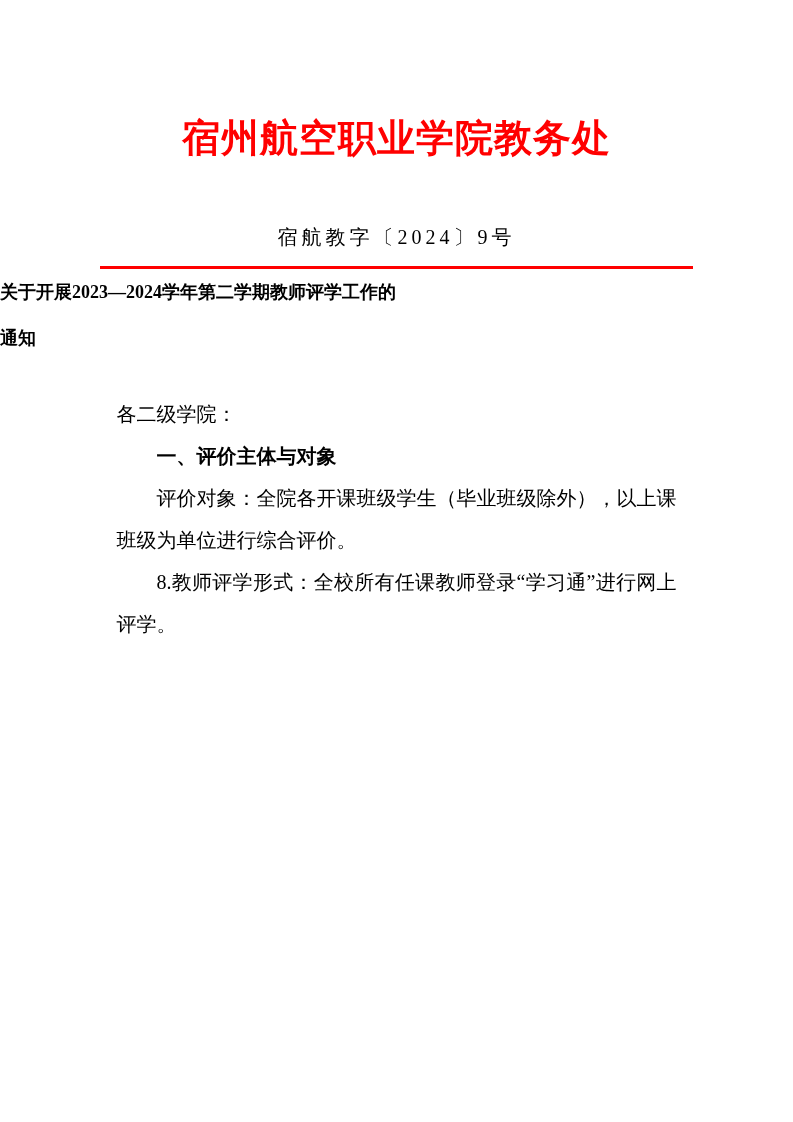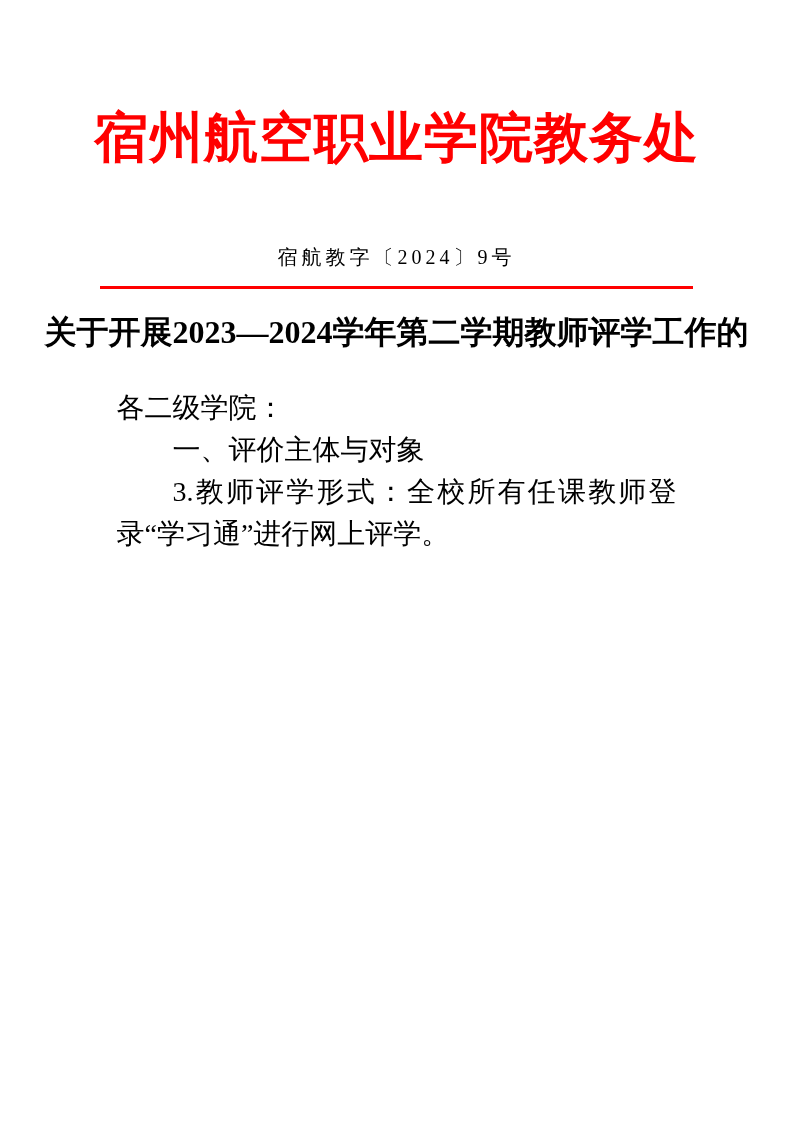--- a/index.html
+++ b/index.html
@@ -13,88 +13,89 @@
     height: 1122px;
     background: #ffffff;
     overflow: hidden;
     font-family: "Liberation Serif", "DejaVu Serif", serif;
     color: #000000;
   }
   .masthead {
     margin-top: 96px;
     text-align: center;
     color: #ff0000;
-    font-size: 54px;
+    font-size: 38px;
     font-weight: bold;
     line-height: 84px;
     letter-spacing: 1px;
     white-space: nowrap;
   }
   .doc-number {
-    margin-top: 60px;
+    margin-top: 40px;
     text-align: center;
     font-size: 20px;
     line-height: 34px;
     letter-spacing: 4px;
   }
   .red-line {
     width: 593px;
     height: 3px;
     margin: 12px auto 0 auto;
     background: #ff0000;
   }
   .notice-title {
-    margin-top: 20px;
-    text-align: center;
-    font-size: 32px;
+    text-align: left;
+    font-size: 18px;
     font-weight: bold;
     line-height: 46px;
   }
   .body-block {
     width: 560px;
     margin: 32px auto 0 auto;
-    font-size: 28px;
+    font-size: 20px;
     line-height: 42px;
     text-align: justify;
   }
   .body-block p {
     margin: 0;
     padding: 0;
   }
   .salutation {
     text-indent: 0;
   }
   .para {
     text-indent: 2em;
   }
   .section-heading {
     text-indent: 2em;
-    font-weight: normal;
+    font-weight: bold;
   }
 </style>
 </head>
 <body>
 
 <div class="page">
 
   <div class="masthead">宿州航空职业学院教务处</div>
 
   <div class="doc-number">宿航教字〔2024〕9号</div>
 
   <div class="red-line"></div>
 
   <div class="notice-title">
     <div>关于开展2023—2024学年第二学期教师评学工作的</div>
+    <div>通知</div>
   </div>
 
   <div class="body-block">
     <p class="salutation">各二级学院：</p>
 
 
     <p class="section-heading">一、评价主体与对象</p>
 
 
+    <p class="para">评价对象：全院各开课班级学生（毕业班级除外），以上课班级为单位进行综合评价。</p>
 
 
-    <p class="para">3.教师评学形式：全校所有任课教师登录“学习通”进行网上评学。</p>
+    <p class="para">8.教师评学形式：全校所有任课教师登录“学习通”进行网上评学。</p>
   </div>
 
 </div>
 
 </body></html>

